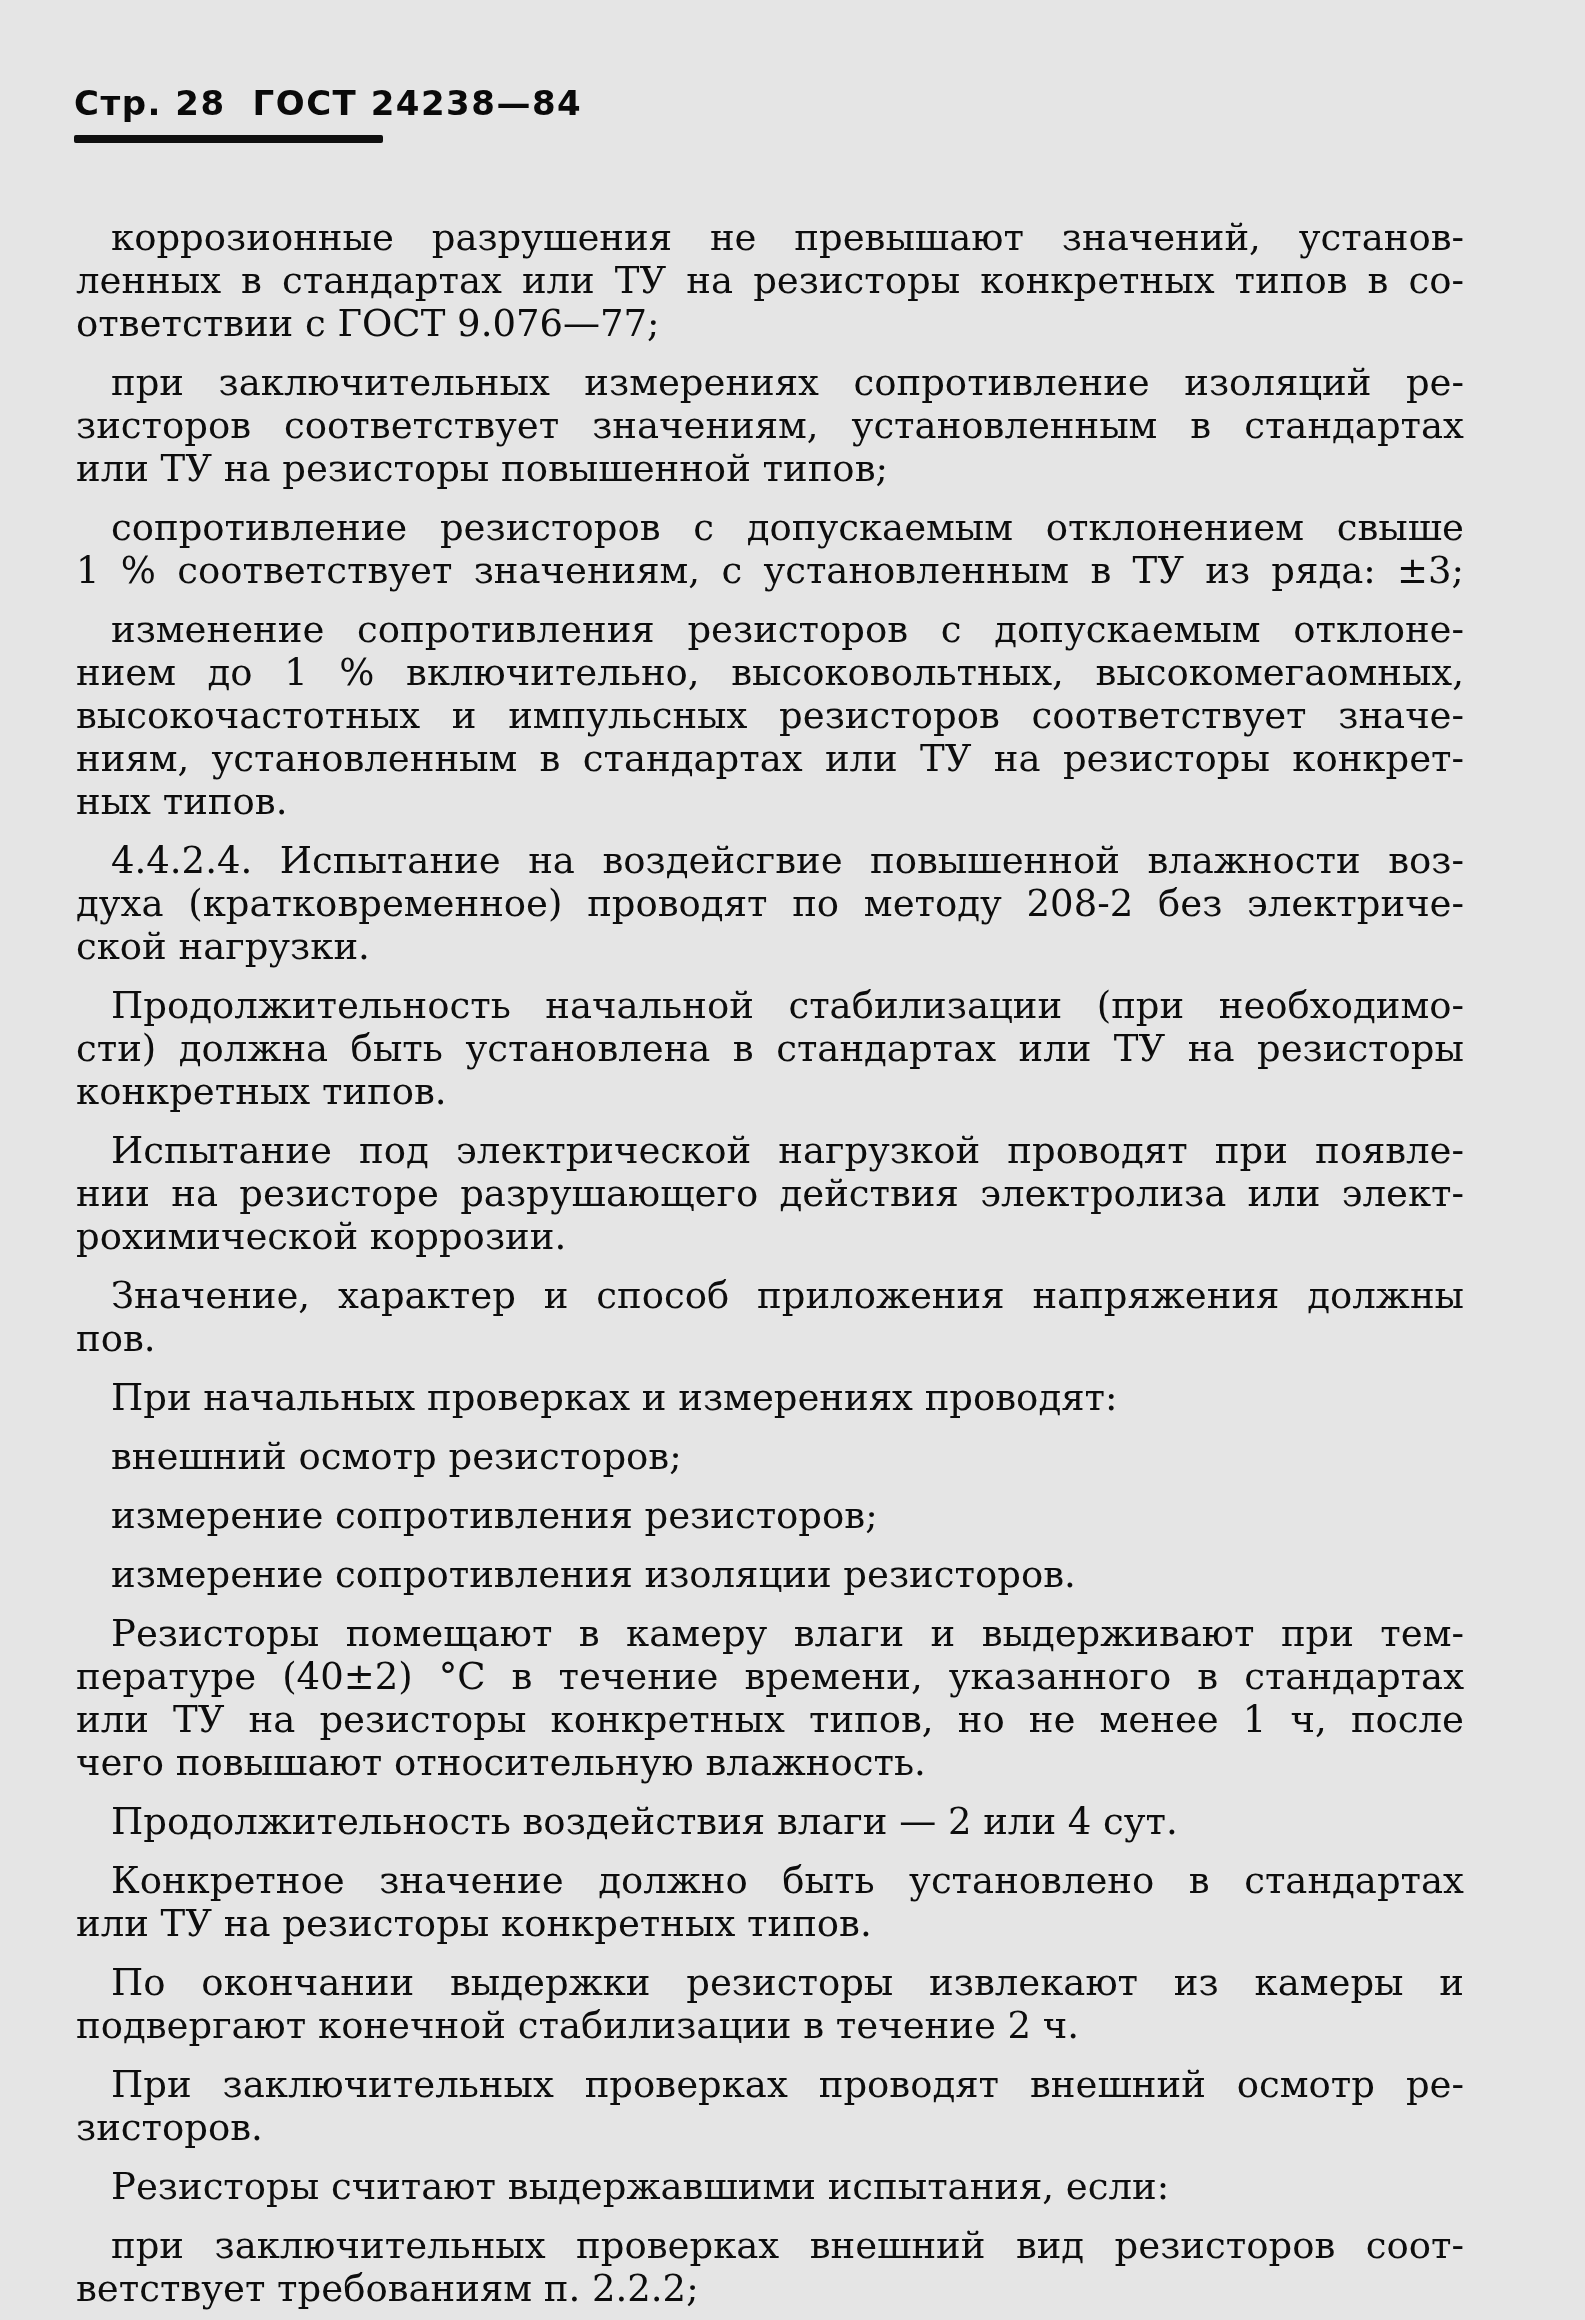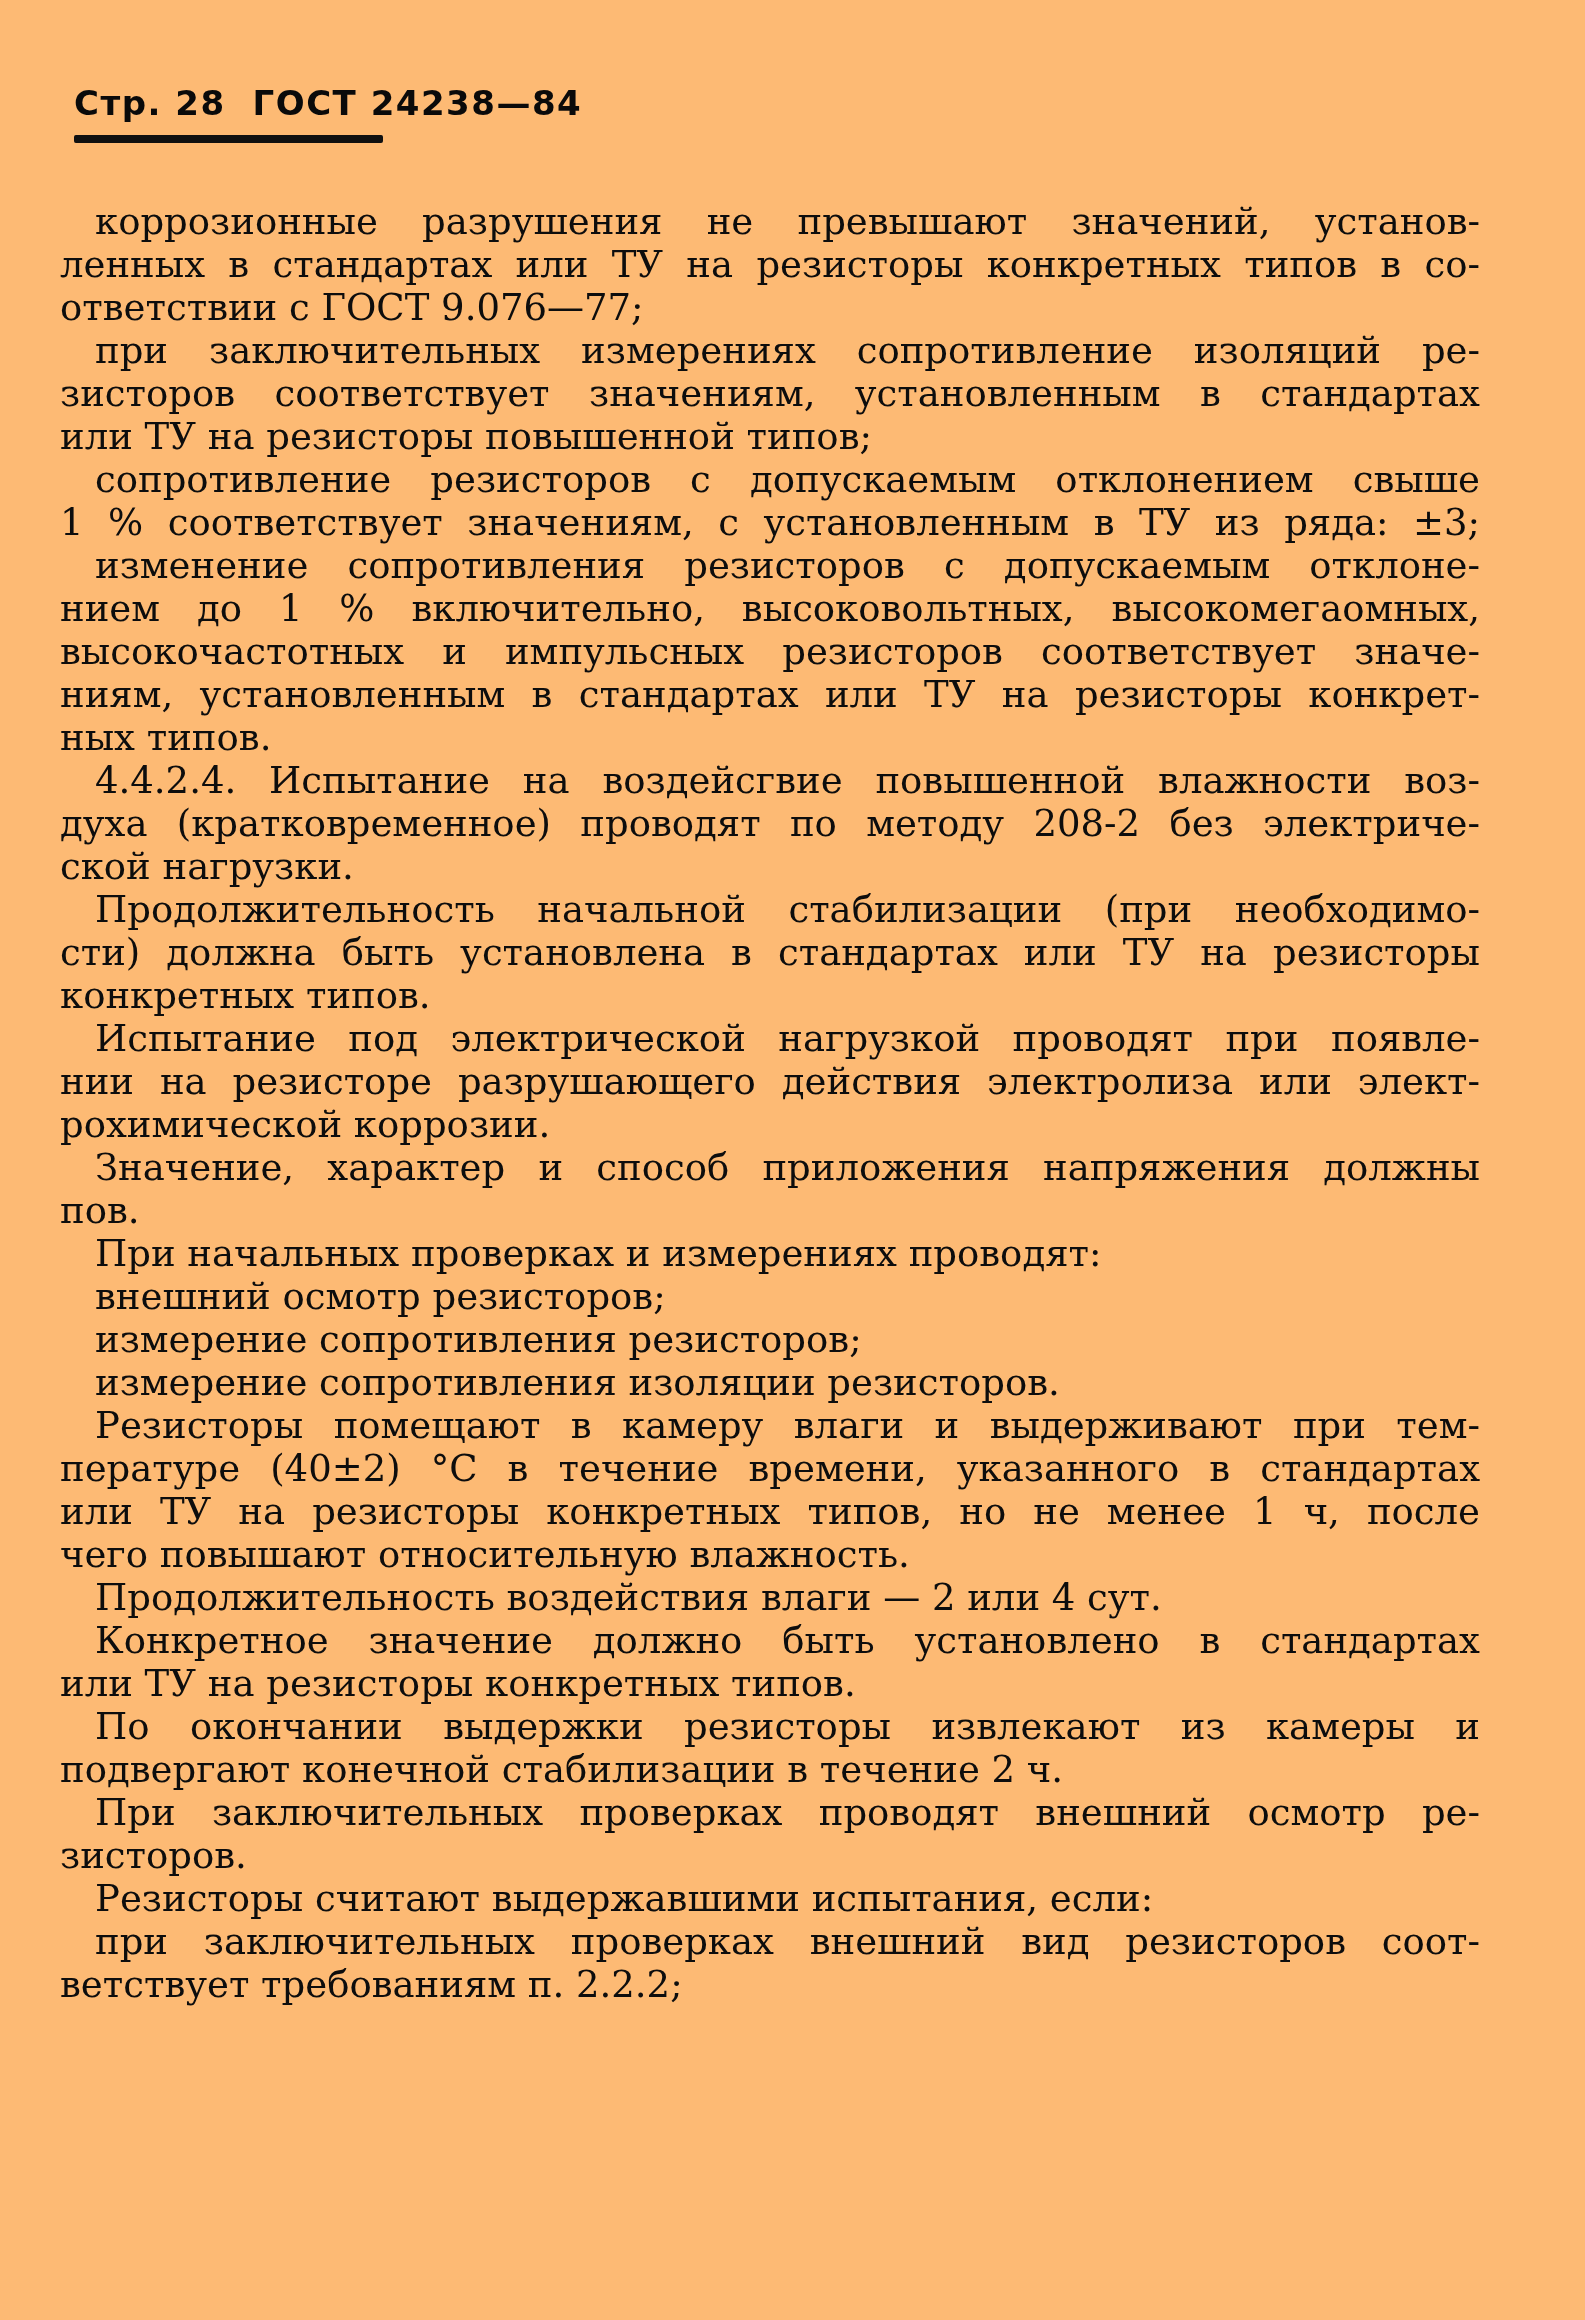--- a/index.html
+++ b/index.html
@@ -4,21 +4,21 @@
 <style>
   html, body {
     margin: 0;
     padding: 0;
     background: #ffffff;
   }
   .page {
     position: relative;
     width: 1586px;
     height: 2320px;
-    background: #fdba74;
+    background: #e5e5e5;
     color: #0d0d0d;
     font-family: "DejaVu Serif", "Liberation Serif", serif;
     overflow: hidden;
   }
   .page-header {
     position: absolute;
     left: 74px;
     top: 83px;
     font-family: "DejaVu Sans", "Liberation Sans", sans-serif;
     font-weight: bold;
@@ -42,21 +42,21 @@
   .page-body {
     position: absolute;
     left: 60px;
     top: 200px;
     width: 1420px;
     font-size: 37px;
     line-height: 43px;
     color: #0d0d0d;
   }
   .para {
-    margin: 0;
+    margin: 16px;
   }
   .line {
     text-align: justify;
     text-align-last: justify;
     height: 43px;
     overflow: visible;
     white-space: normal;
   }
   .line.first {
     text-indent: 35px;

